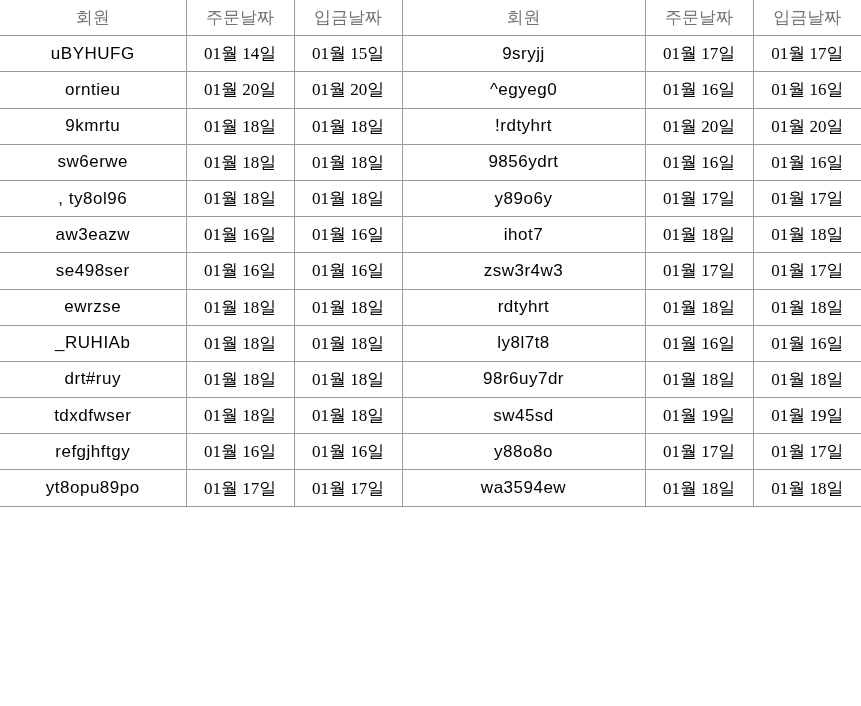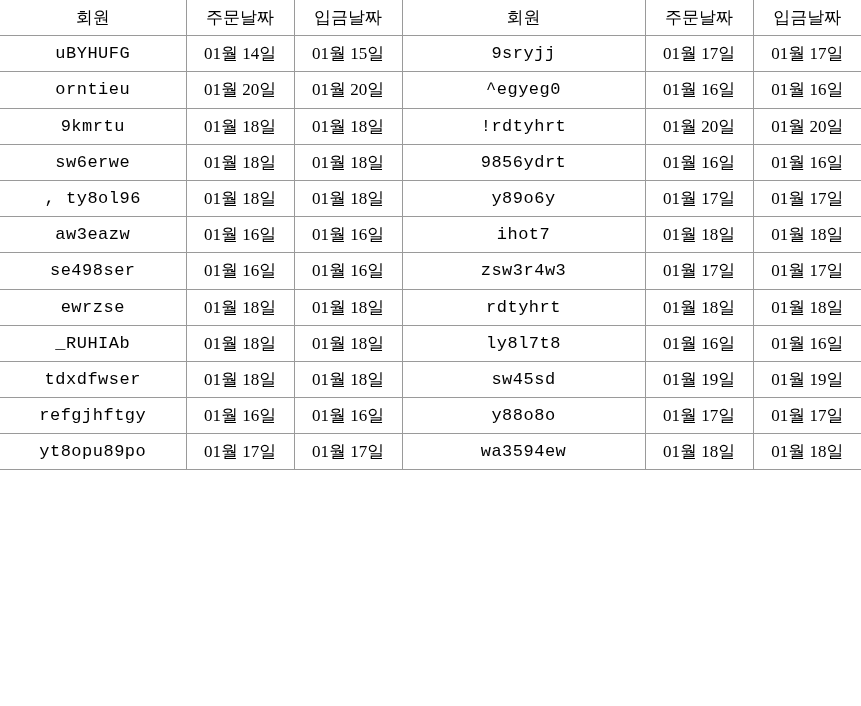--- a/index.html
+++ b/index.html
@@ -31,37 +31,37 @@
     text-align: center;
     vertical-align: middle;
     height: 35.2px;
     font-size: 17px;
     color: #000000;
     padding: 0 2px;
     white-space: nowrap;
     overflow: hidden;
   }
   table.member-table th {
-    color: #000000;
+    color: #737373;
     font-weight: normal;
     font-size: 17px;
   }
   table.member-table tr:first-child th {
     border-top: none;
   }
   table.member-table th:first-child,
   table.member-table td:first-child {
     border-left: none;
   }
   table.member-table th:last-child,
   table.member-table td:last-child {
     border-right: none;
   }
   .cell-name {
-    font-family: Liberation Mono, monospace;
+    font-family: Liberation Sans, sans-serif;
     font-size: 16px;
     letter-spacing: 0.5px;
   }
   .cell-date {
     font-family: "Liberation Serif", "DejaVu Serif", serif;
     font-size: 17px;
   }
 </style>
 </head>
 <body>
@@ -152,20 +152,28 @@
       </tr>
       <tr>
         <td class="cell-name">_RUHIAb</td>
         <td class="cell-date">01월 18일</td>
         <td class="cell-date">01월 18일</td>
         <td class="cell-name">ly8l7t8</td>
         <td class="cell-date">01월 16일</td>
         <td class="cell-date">01월 16일</td>
       </tr>
       <tr>
+        <td class="cell-name">drt#ruy</td>
+        <td class="cell-date">01월 18일</td>
+        <td class="cell-date">01월 18일</td>
+        <td class="cell-name">98r6uy7dr</td>
+        <td class="cell-date">01월 18일</td>
+        <td class="cell-date">01월 18일</td>
+      </tr>
+      <tr>
         <td class="cell-name">tdxdfwser</td>
         <td class="cell-date">01월 18일</td>
         <td class="cell-date">01월 18일</td>
         <td class="cell-name">sw45sd</td>
         <td class="cell-date">01월 19일</td>
         <td class="cell-date">01월 19일</td>
       </tr>
       <tr>
         <td class="cell-name">refgjhftgy</td>
         <td class="cell-date">01월 16일</td>

